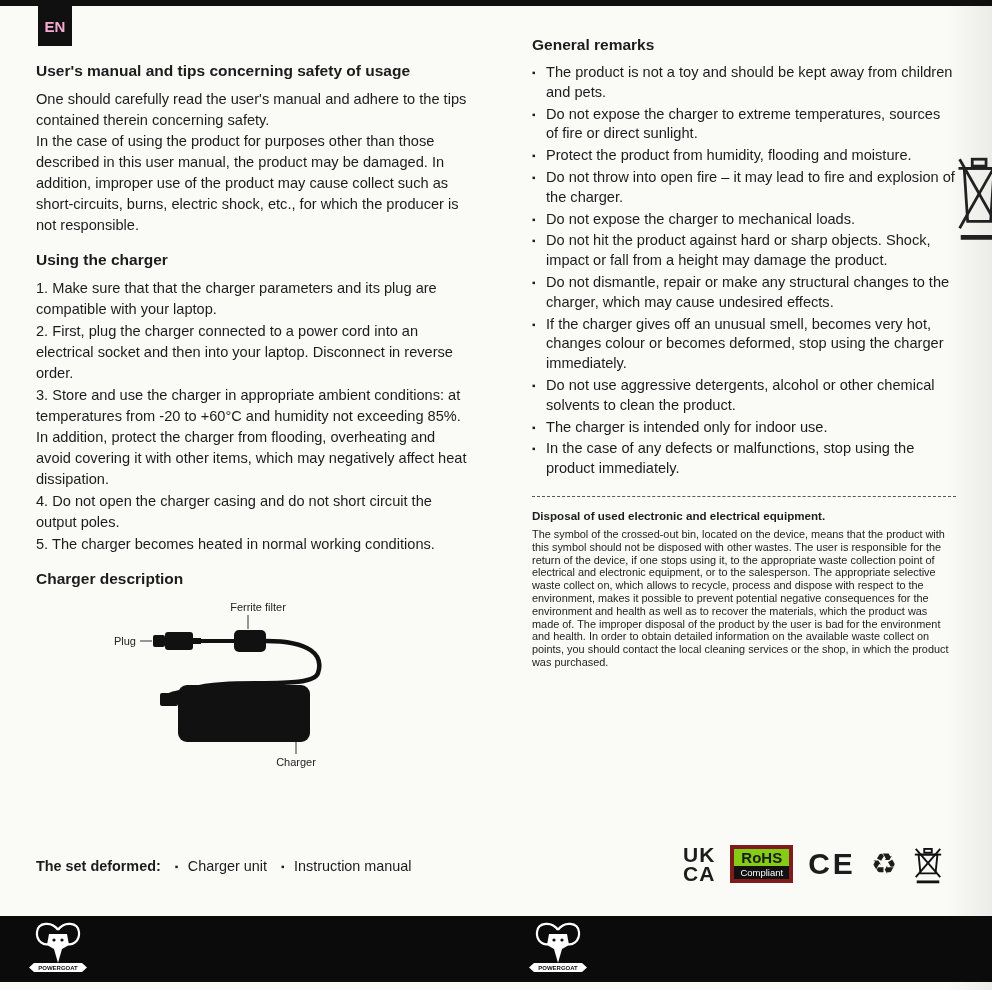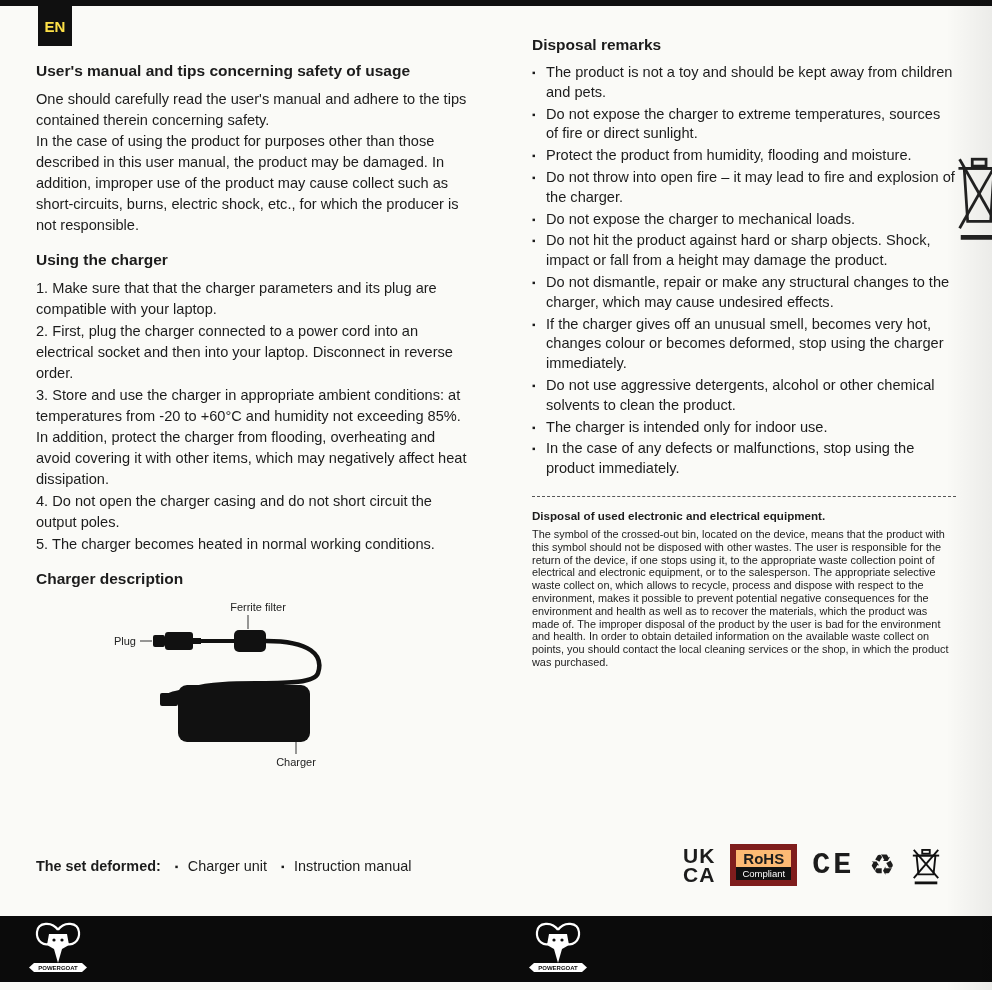--- a/index.html
+++ b/index.html
@@ -2,21 +2,21 @@
 <html><head>
 <meta charset="utf-8">
 <style>
   html,body{margin:0;padding:0;background:#e8e8e6;}
   .page{position:relative;width:992px;height:990px;background:#fafaf7;overflow:hidden;
         font-family:"Liberation Sans",sans-serif;color:#1c1c1c;}
   .page::after{content:"";position:absolute;top:0;right:0;width:46px;height:100%;
         background:linear-gradient(to right,rgba(0,0,0,0),rgba(0,0,0,0.06));pointer-events:none;}
   .top-strip{position:absolute;top:0;left:0;right:0;height:6px;background:#101010;}
   .lang-badge{position:absolute;top:6px;left:38px;width:34px;height:40px;background:#101010;
-        color:#fde047;font-weight:bold;font-size:15px;display:flex;align-items:center;justify-content:center;}
+        color:#f9a8d4;font-weight:bold;font-size:15px;display:flex;align-items:center;justify-content:center;}
 
   .col-left{position:absolute;left:36px;top:62px;width:432px;}
   .col-right{position:absolute;left:532px;top:36px;width:424px;}
 
   h3{font-size:15.5px;font-weight:bold;margin:0 0 9px 0;}
   .h-gap{margin-top:15px;}
   p.body{font-size:14.6px;line-height:21px;margin:0;}
   .steps p.body{margin:0 0 1px 0;}
 
   ul.remarks{list-style:none;margin:0;padding:0;font-size:14.6px;line-height:19.8px;}
@@ -31,24 +31,24 @@
   .dlabel{font-size:11px;fill:#222;font-family:"Liberation Sans",sans-serif;}
   .dline{stroke:#333;stroke-width:1;}
 
   .set-row{position:absolute;left:36px;top:858px;font-size:14.4px;display:flex;align-items:center;gap:14px;}
   .set-label{font-weight:bold;}
   .set-item{position:relative;padding-left:13px;}
   .set-item::before{content:"▪";position:absolute;left:0;top:3px;font-size:10px;}
 
   .marks{position:absolute;left:683px;top:844px;display:flex;align-items:center;gap:15px;}
   .ukca{display:flex;flex-direction:column;font-weight:bold;font-size:21px;line-height:0.92;letter-spacing:1px;}
-  .rohs{border:6px solid #7f1d1d;text-align:center;background:#fdba74;}
+  .rohs{border:4px solid #7f1d1d;text-align:center;background:#84cc16;}
   .rohs-top{display:block;font-weight:bold;font-size:15px;padding:0 7px;}
   .rohs-bottom{display:block;background:#111;color:#fff;font-size:9.5px;padding:1px 5px;}
-  .ce{font-size:30px;font-weight:600;letter-spacing:3px;font-family:Liberation Mono, monospace;text-align:center;}
+  .ce{font-size:30px;font-weight:600;letter-spacing:3px;font-family:Liberation Sans, sans-serif;text-align:center;}
   .recycle{font-size:29px;line-height:1;font-family:"DejaVu Sans",sans-serif;}
 
   .edge-bin{position:absolute;left:954px;top:150px;}
 
   .footer{position:absolute;left:0;right:0;top:916px;height:66px;background:#0b0b0b;}
   .logo{position:absolute;top:3px;}
   .logo-1{left:28px;}
   .logo-2{left:528px;}
 </style>
 </head>
@@ -89,21 +89,21 @@
         <path d="M166 44 C210 44 224 58 218 76 C212 94 130 80 92 92 C76 97 68 96 66 102" fill="none" stroke="#111" stroke-width="4.5" stroke-linecap="round"></path>
         <rect x="60" y="96" width="18" height="13" rx="2" fill="#111"></rect>
         <rect x="78" y="88" width="132" height="57" rx="9" fill="#111"></rect>
         <line x1="196" y1="145" x2="196" y2="157" class="dline"></line>
         <text x="196" y="169" text-anchor="middle" class="dlabel">Charger</text>
       </svg>
     </div>
   </div>
 
   <div class="col-right">
-    <h3>Disposal remarks</h3>
+    <h3>General remarks</h3>
     <ul class="remarks">
       <li>The product is not a toy and should be kept away from children and pets.</li>
       <li>Do not expose the charger to extreme temperatures, sources of fire or direct sunlight.</li>
       <li>Protect the product from humidity, flooding and moisture.</li>
       <li>Do not throw into open fire – it may lead to fire and explosion of the charger.</li>
       <li>Do not expose the charger to mechanical loads.</li>
       <li>Do not hit the product against hard or sharp objects. Shock, impact or fall from a height may damage the product.</li>
       <li>Do not dismantle, repair or make any structural changes to the charger, which may cause undesired effects.</li>
       <li>If the charger gives off an unusual smell, becomes very hot, changes colour or becomes deformed, stop using the charger immediately.</li>
       <li>Do not use aggressive detergents, alcohol or other chemical solvents to clean the product.</li>

